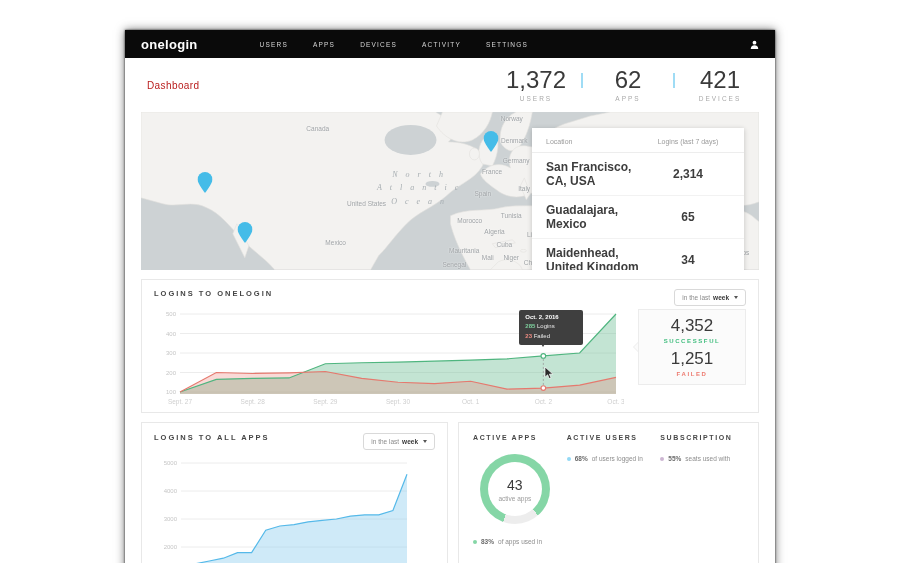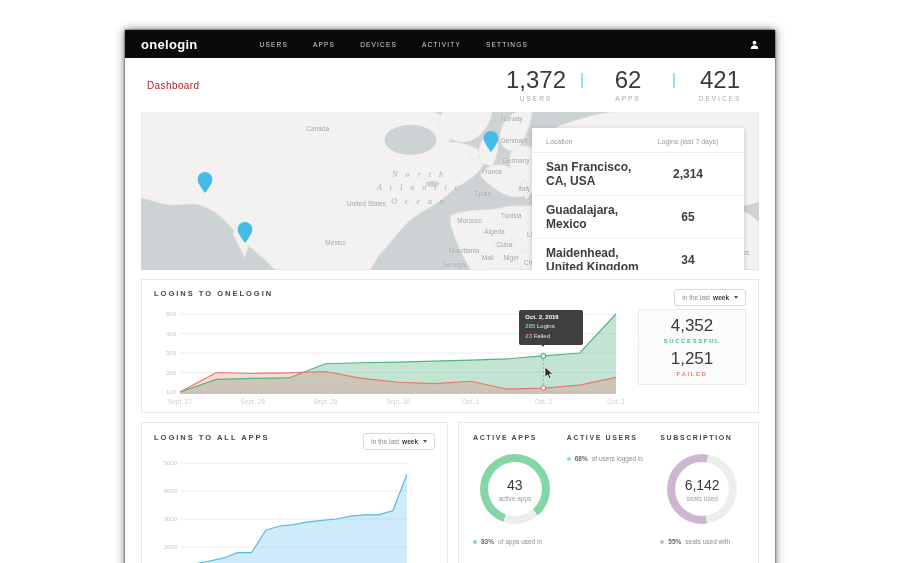--- a/index.html
+++ b/index.html
@@ -315,26 +315,20 @@
           <div class="usage-col">
             <div class="usage-title">ACTIVE USERS</div>
             <div class="usage-note">
               <span class="note-dot" style="background: rgb(147, 217, 245);"></span>
               <b>68%</b>
               <span> of users logged in</span>
             </div>
           </div>
           <div class="usage-col">
             <div class="usage-title">SUBSCRIPTION</div>
-            <div class="donut" style="background: conic-gradient(from 172deg, rgb(205, 182, 210) 0deg, rgb(205, 182, 210) 55%, rgb(237, 237, 237) 55%, rgb(237, 237, 237) 100%);">
-              <div class="donut-hole">
-                <div class="donut-value">6,142</div>
-                <div class="donut-sub">seats used</div>
-              </div>
-            </div>
             <div class="usage-note">
               <span class="note-dot" style="background: rgb(205, 182, 210);"></span>
               <b>55%</b>
               <span> seats used with</span>
             </div>
           </div>
         </div>
     </div>
   </div>
 

